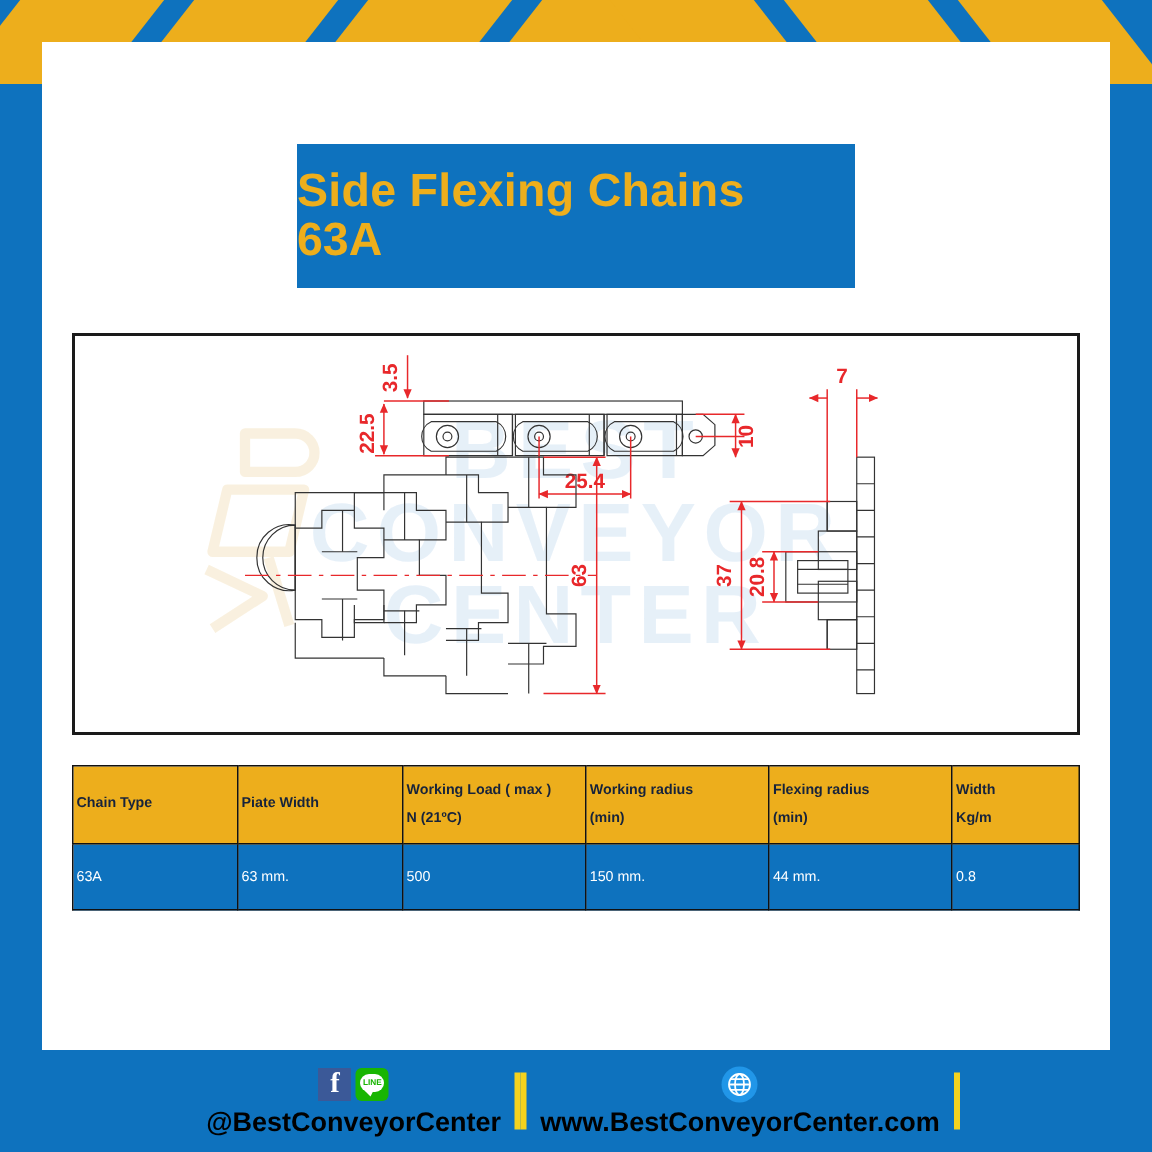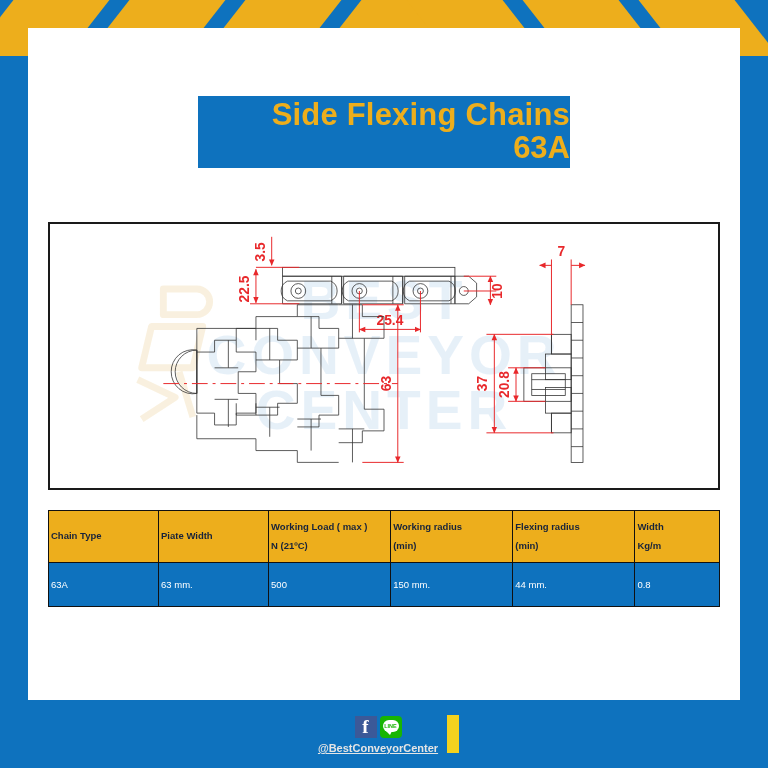--- a/index.html
+++ b/index.html
@@ -24,24 +24,24 @@
   
   #card {
     position: absolute; left: 28px; top: 28px;
     width: 712px; height: 672px;
     background: #FFFFFF;
   }
 
   
   #title-banner {
     position: absolute; left: 170px; top: 68px;
-    width: 372px; height: 72px;
+    width: 372px; height: 96px;
     background: #0E72BE;
     display: flex; flex-direction: column;
-    align-items: flex-end; justify-content: center;
+    align-items: flex-start; justify-content: center;
     line-height: 1.06;
   }
   #title-main {
     color: #EDAE1C; font-size: 31px; font-weight: bold;
     letter-spacing: .2px;
   }
   #title-sub {
     color: #EDAE1C; font-size: 31px; font-weight: bold;
   }
 
@@ -81,22 +81,22 @@
     background: #0E72BE;
     display: flex; align-items: center; justify-content: center;
   }
   .f-group {
     display: flex; flex-direction: column;
     align-items: center; justify-content: center;
     padding: 0 9px;
   }
   .f-icons { display: flex; align-items: center; gap: 3px; height: 26px; }
   .f-label {
-    color: #e5e5e5; font-size: 11px; font-weight: bold;
-    white-space: nowrap; margin-top: 2px; text-decoration: underline;
+    color: #000000; font-size: 18px; font-weight: bold;
+    white-space: nowrap; margin-top: 2px;
   }
   .f-div { width: 4px; height: 38px; background: #F4D21E; flex: none; }
 
   .ic { display: block; }
   .ic-fb {
     width: 22px; height: 22px; background: #3B5998;
     color: #FFFFFF; font-size: 19px; font-weight: bold;
     font-family: "Liberation Serif", serif;
     text-align: center; line-height: 21px;
   }
@@ -349,16 +349,28 @@
       </span>
     </div>
     <span class="f-label">@BestConveyorCenter</span>
   </div>
 
   <div class="f-div"></div>
 
 
   <div class="f-div"></div>
 
+  <div class="f-group">
+    <div class="f-icons">
+      <span class="ic ic-globe">
+        <svg width="24" height="24" viewBox="0 0 24 24" fill="none" stroke="#FFFFFF" stroke-width="1.2">
+          <circle cx="12" cy="12" r="7"></circle>
+          <ellipse cx="12" cy="12" rx="3" ry="7"></ellipse>
+          <path d="M5,12 L19,12 M6.2,8.4 L17.8,8.4 M6.2,15.6 L17.8,15.6"></path>
+        </svg>
+      </span>
+    </div>
+    <span class="f-label">www.BestConveyorCenter.com</span>
+  </div>
 
   <div class="f-div"></div>
 
 </div>
 
 </body></html>

